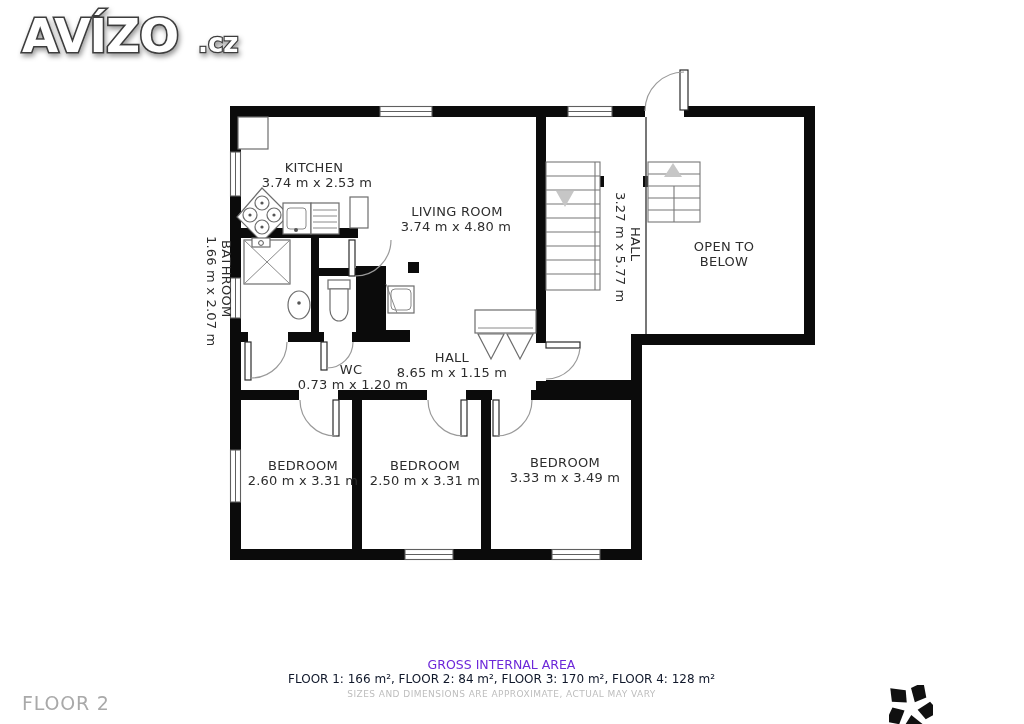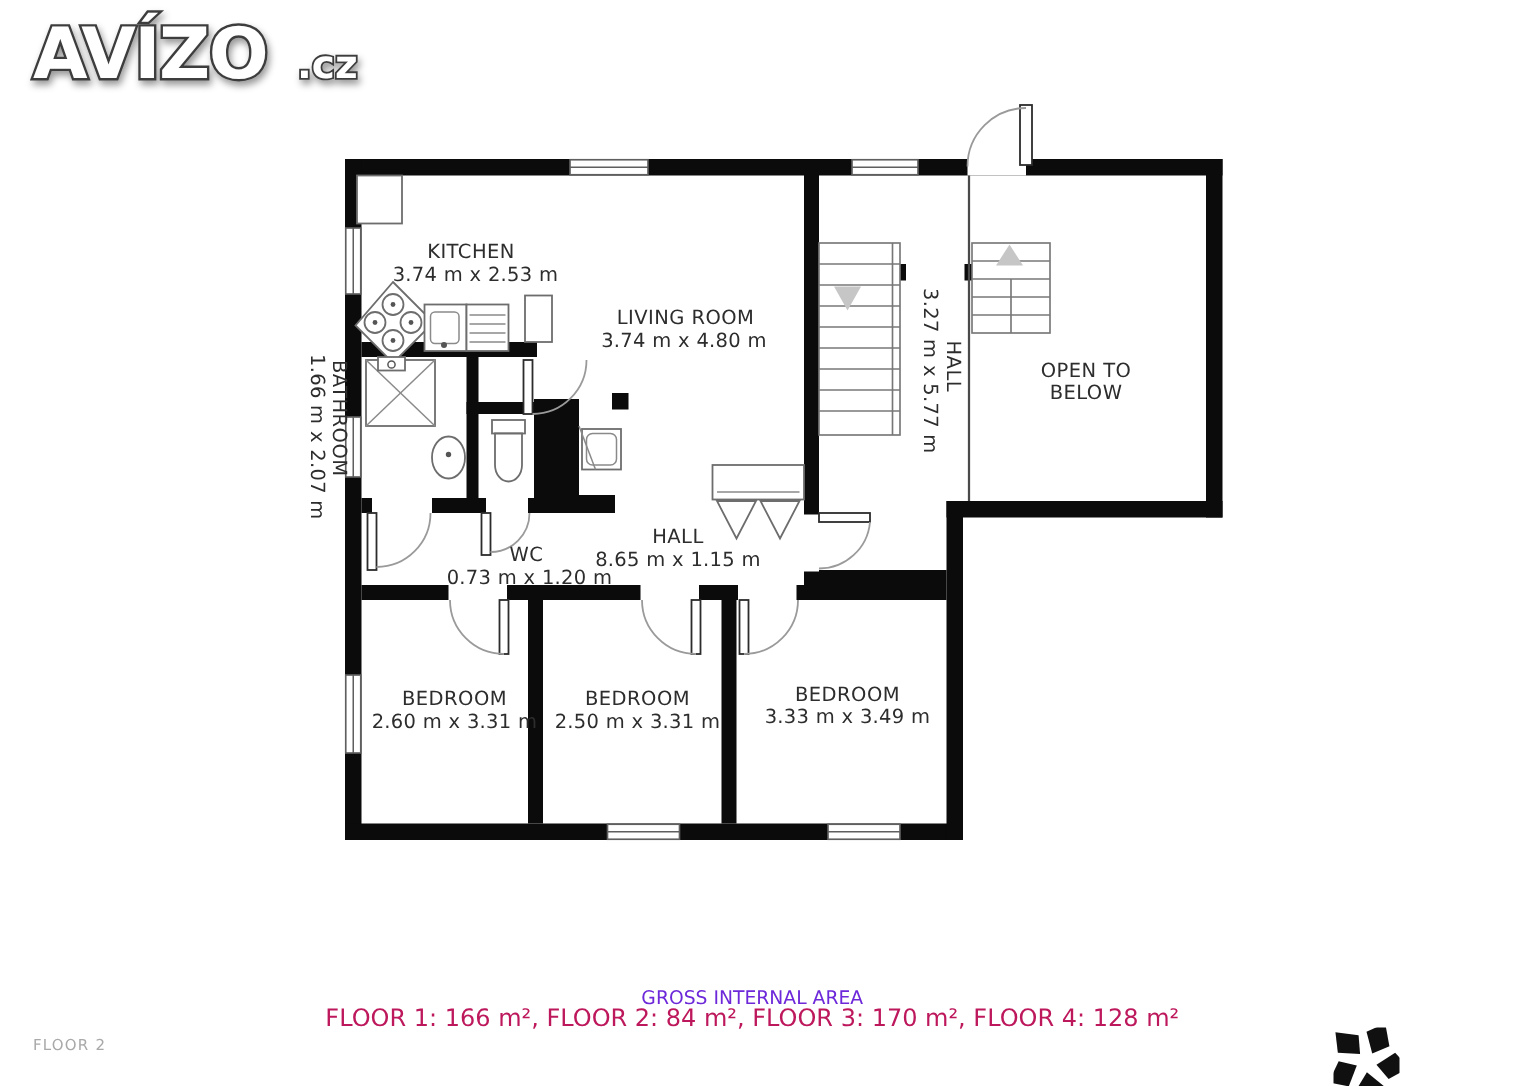--- a/index.html
+++ b/index.html
@@ -16,23 +16,23 @@
   .doorarc{fill:none;stroke:#9a9a9a;stroke-width:1.2;}
   .winrect{fill:#fff;stroke:#5f5f5f;stroke-width:1.1;}
   .winline{stroke:#5f5f5f;stroke-width:1;}
   .stairline{stroke:#777;stroke-width:1.1;}
   .arrow{fill:#c6c6c6;}
   
   .logo-wrap{position:absolute;left:16px;top:2px;}
   
   .footer{position:absolute;left:0;right:0;top:658px;text-align:center;}
   .f-title{font-size:12.5px;color:#6d28d9;line-height:14px;}
-  .f-line{font-size:16px;color:#be185d;line-height:14px;}
+  .f-line{font-size:12px;color:#0f172a;line-height:14px;}
   .f-disclaimer{font-size:9px;color:#bdbdbd;letter-spacing:.45px;margin-top:3px;}
-  .floor-label{position:absolute;left:22px;top:692px;font-size:10px;color:#a9a9a9;letter-spacing:.8px;}
+  .floor-label{position:absolute;left:22px;top:692px;font-size:19px;color:#a9a9a9;letter-spacing:.8px;}
   .matterport{position:absolute;right:8px;top:685px;display:flex;align-items:center;flex-direction:column;}
   .mp-text{font-family:"DejaVu Serif","Liberation Serif",serif;font-size:26px;color:#141414;
            letter-spacing:.4px;margin-left:8px;}
   .mp-tm{font-size:9px;vertical-align:14px;color:#141414;}
 </style>
 </head>
 <body>
 
 <div class="canvas">
 
@@ -261,20 +261,21 @@
       <g filter="url(#av-sh)">
         <text x="6" y="50" font-size="47" font-weight="bold" letter-spacing="-1" fill="#ffffff" stroke="#3c3c3c" stroke-width="3.2" paint-order="stroke">AVÍZO</text>
         <text x="182" y="50" font-size="26" font-weight="bold" fill="#ffffff" stroke="#3c3c3c" stroke-width="2.4" paint-order="stroke">.cz</text>
       </g>
     </svg>
   </div>
 
   <div class="footer">
     <div class="f-title">GROSS INTERNAL AREA</div>
     <div class="f-line">FLOOR 1: 166 m², FLOOR 2: 84 m², FLOOR 3: 170 m², FLOOR 4: 128 m²</div>
+    <div class="f-disclaimer">SIZES AND DIMENSIONS ARE APPROXIMATE, ACTUAL MAY VARY</div>
   </div>
 
   <div class="floor-label">FLOOR 2</div>
 
   <div class="matterport">
     <svg width="44" height="46" viewBox="-23 -23 46 46">
       <g fill="#101010">
         <path d="M 0,-21 L 13,-27 L 16,-11 L 4,-6 Z"></path>
         <path d="M 0,-21 L 13,-27 L 16,-11 L 4,-6 Z" transform="rotate(72)"></path>
         <path d="M 0,-21 L 13,-27 L 16,-11 L 4,-6 Z" transform="rotate(144)"></path>

